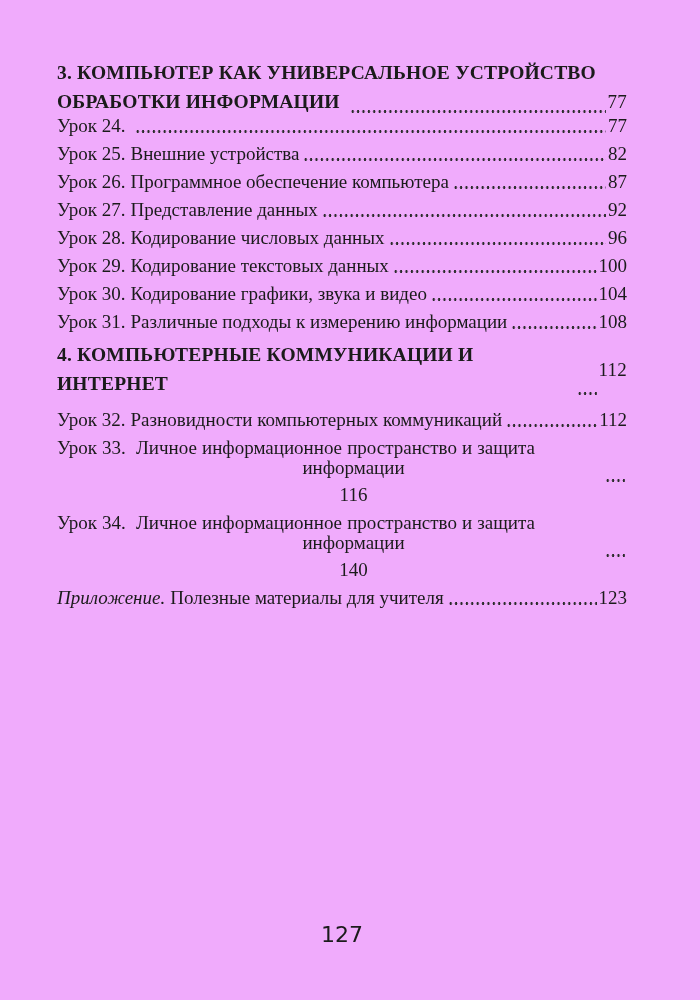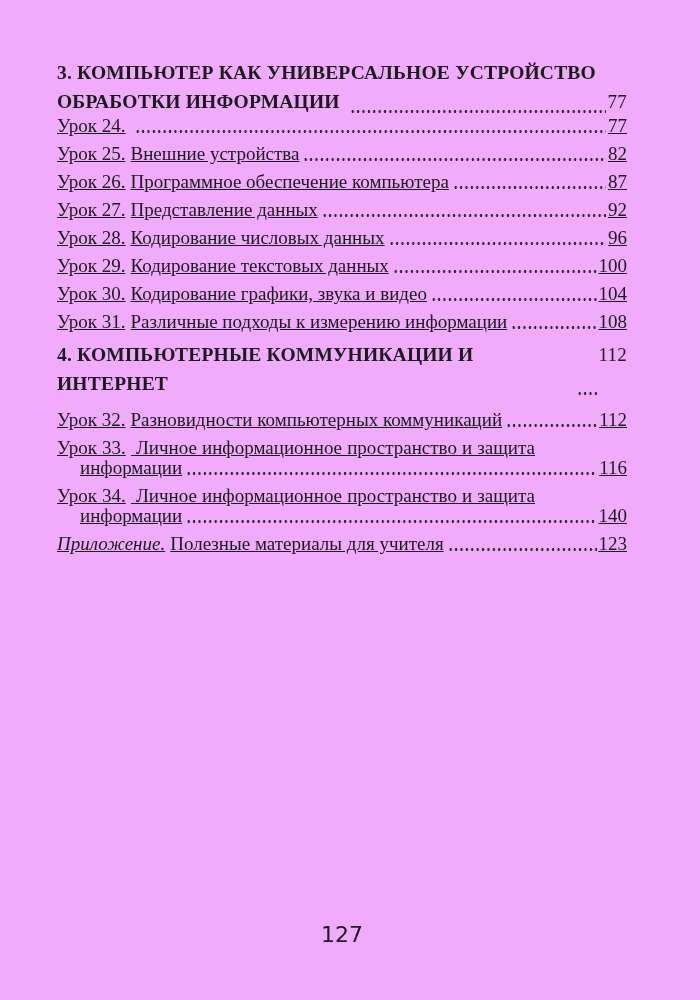--- a/index.html
+++ b/index.html
@@ -32,28 +32,27 @@
     line-height: 29px;
     font-weight: bold;
     letter-spacing: 0.2px;
     color: #1b1b1b;
   }
   .sec4 h2 {
     margin-bottom: 12px;
   }
   .row {
     display: flex;
-    align-items: flex-start;
+    align-items: center;
   }
   .entry {
     font-size: 19px;
     line-height: 20px;
     margin-bottom: 8px;
     font-weight: normal;
-    text-decoration: underline;
   }
   .lbl { white-space: nowrap; margin-right: 5px; }
   .it { font-style: italic; }
   .ttl { white-space: nowrap; }
   .pg {
     white-space: nowrap;
     font-weight: normal;
     font-size: 19px;
   }
   h2 .pg { font-size: 19px; font-weight: normal; }
@@ -67,21 +66,21 @@
     background-repeat: repeat-x;
     background-position: 0 50%;
     min-width: 20px;
   }
   .leader.gap { margin-left: 10px; }
   .jline {
     width: 478px;
     text-align: justify;
     text-align-last: justify;
   }
-  .cont { padding-left: 23px; }
+  .cont { padding-left: 23px; flex-direction: column; }
   .folio {
     position: absolute;
     top: 922px;
     left: 57px;
     width: 570px;
     text-align: center;
     font-family: "DejaVu Sans", "Liberation Sans", sans-serif;
     font-size: 22px;
     color: #1b1b1b;
   }

